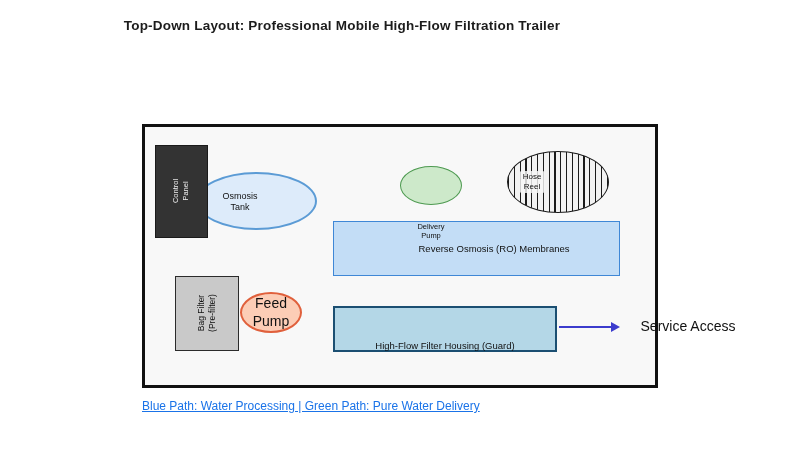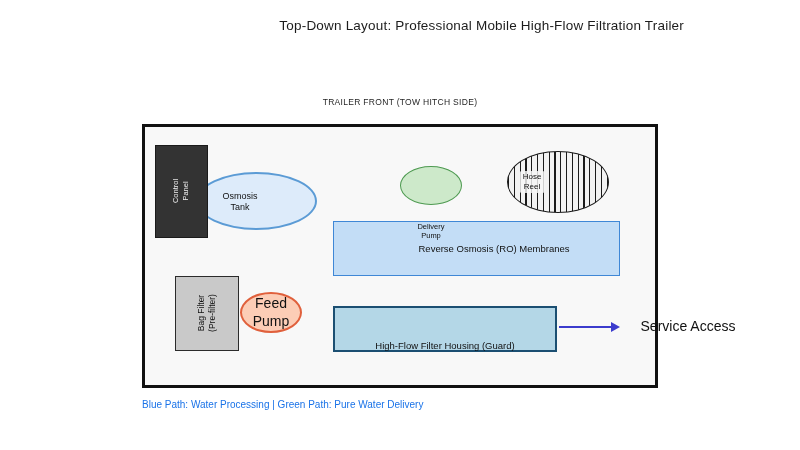--- a/index.html
+++ b/index.html
@@ -1,22 +1,22 @@
 <!DOCTYPE html>
 <html><head>
 <meta charset="utf-8">
 <style>
   html,body{margin:0;padding:0;background:#ffffff;font-family:"Liberation Sans",sans-serif;}
   .stage{position:relative;width:800px;height:450px;background:#ffffff;overflow:hidden;}
 
-  .title{position:absolute;left:0;top:18px;width:684px;text-align:right;
-         font-size:13.5px;font-weight:400;color:#1c1c1c;letter-spacing:.2px;}
+  .title{position:absolute;left:0;top:18px;width:684px;text-align:center;
+         font-size:13.5px;font-weight:700;color:#1c1c1c;letter-spacing:.2px;}
   .front-label{position:absolute;left:0;top:97px;width:800px;text-align:center;
          font-size:8.5px;color:#1f1f1f;letter-spacing:.3px;}
-  .caption{position:absolute;left:142px;top:399px;font-size:10px;color:#1a73e8;}
+  .caption{position:absolute;left:142px;top:399px;font-size:12px;color:#1a73e8;text-decoration:underline;}
 
   .trailer{position:absolute;left:142px;top:124px;width:516px;height:264px;
            box-sizing:border-box;border:3px solid #111111;background:#f8f8f8;z-index:1;}
 
   .shape{position:absolute;box-sizing:border-box;}
   .control-panel{left:155px;top:145px;width:53px;height:93px;background:#333333;
                  border:1px solid #1a1a1a;z-index:3;}
   .buffer-tank{left:196px;top:172px;width:121px;height:58px;border-radius:50%;
                background:#ddebfa;border:2px solid #5b9bd5;z-index:2;}
   .delivery-pump{left:400px;top:166px;width:62px;height:39px;border-radius:50%;
@@ -52,21 +52,20 @@
   .arrow-head{position:absolute;left:611px;top:322px;width:0;height:0;z-index:4;
               border-left:9px solid #3c3ccd;border-top:5px solid transparent;
               border-bottom:5px solid transparent;}
 </style>
 </head>
 <body>
 
 <div class="stage">
 
   <div class="title">Top-Down Layout: Professional Mobile High-Flow Filtration Trailer</div>
-  <div class="front-label">TRAILER FRONT (TOW HITCH SIDE)</div>
 
   <div class="trailer"></div>
 
   <div class="shape control-panel"></div>
   <div class="lbl rot lbl-control">Control
 Panel</div>
 
   <div class="shape buffer-tank"></div>
   <div class="lbl lbl-buffer">Osmosis
 Tank</div>

